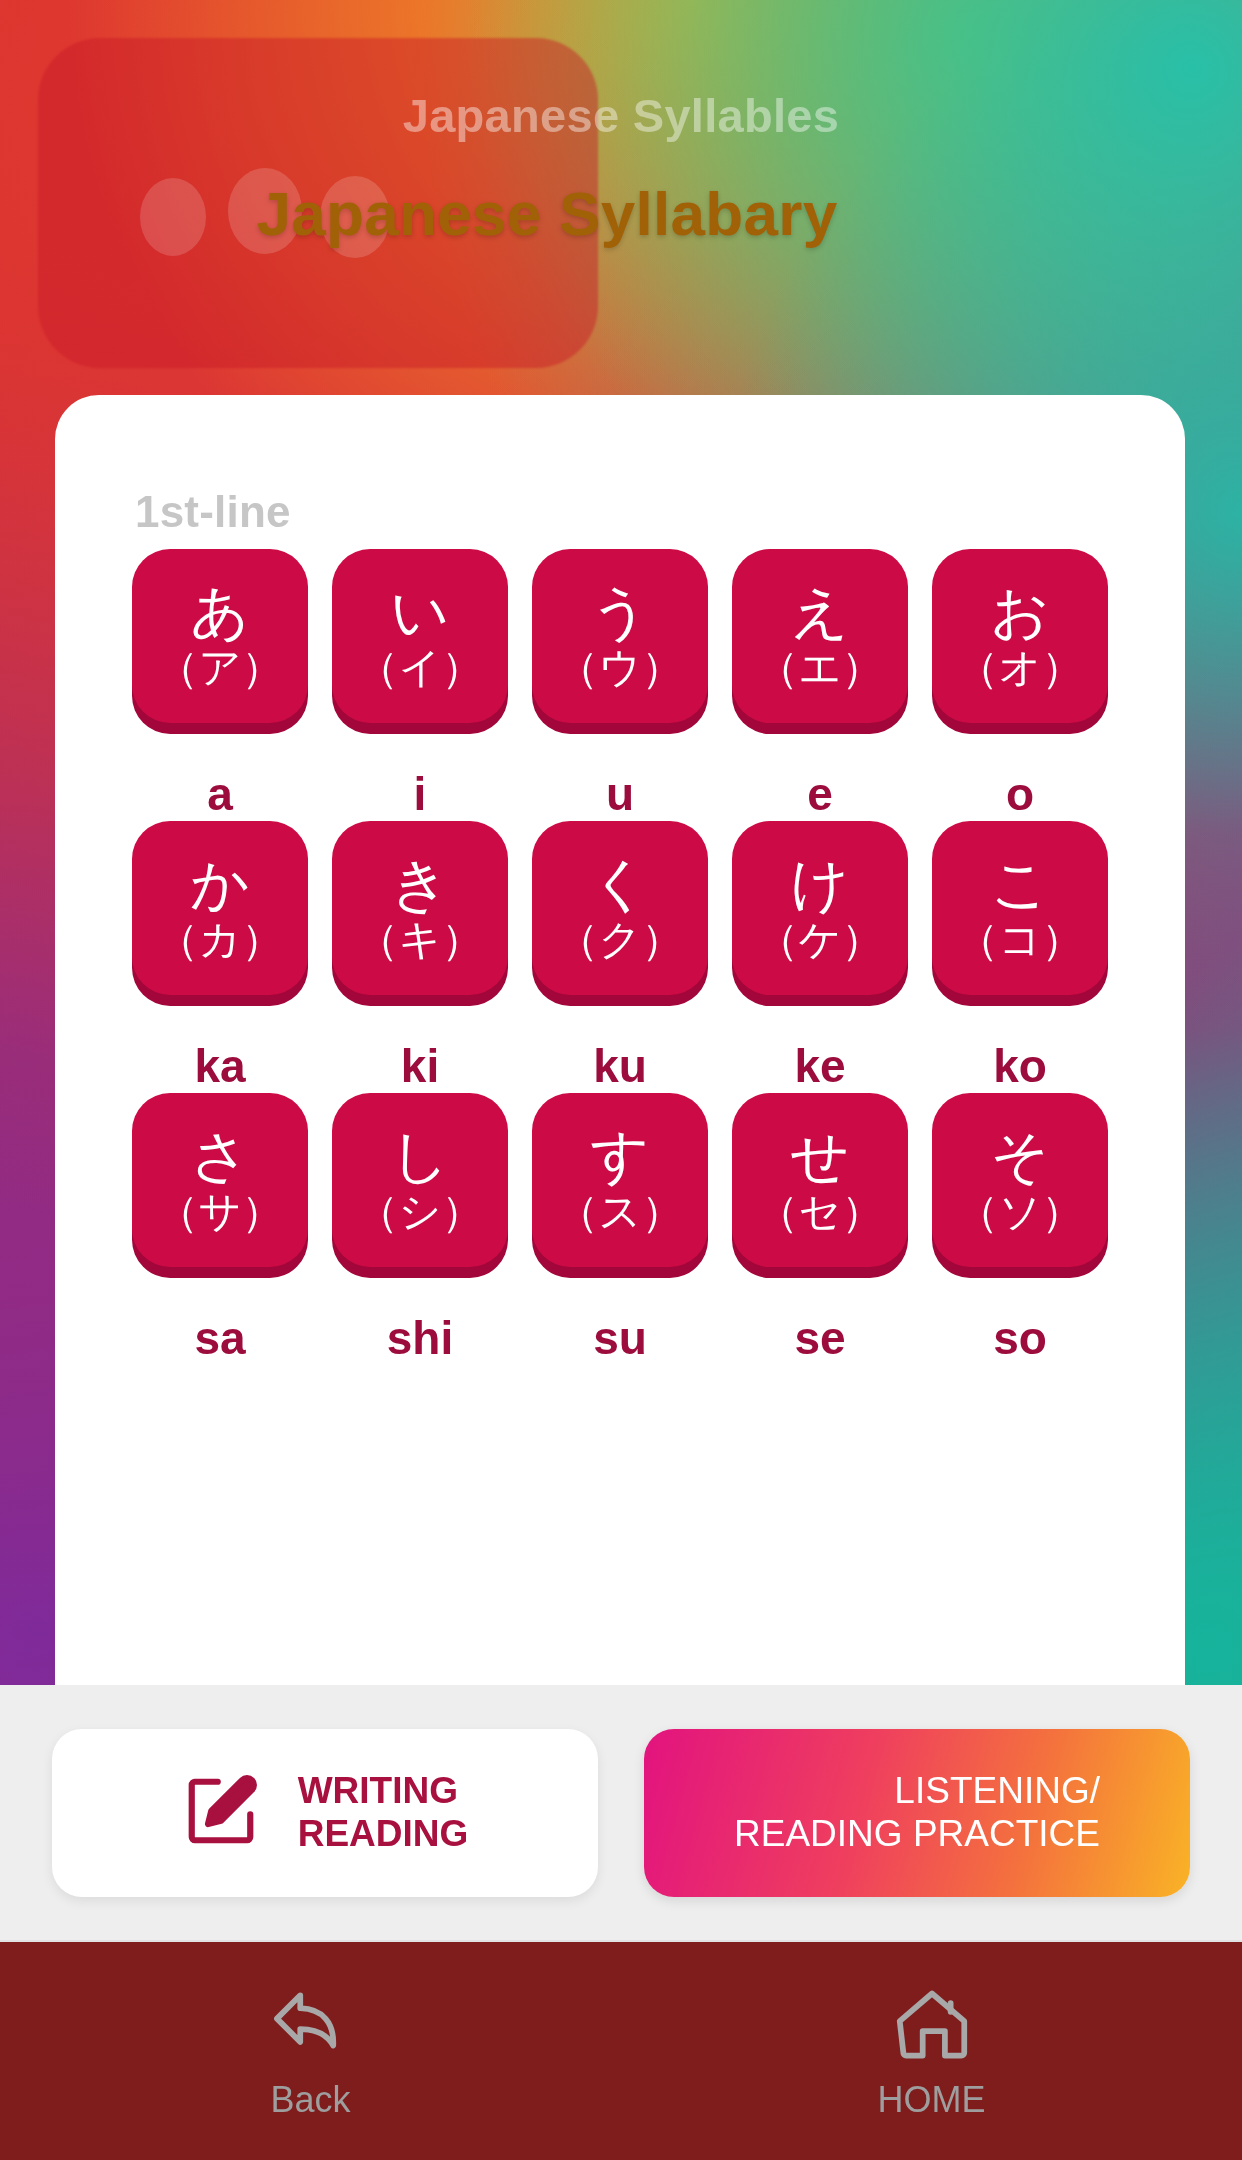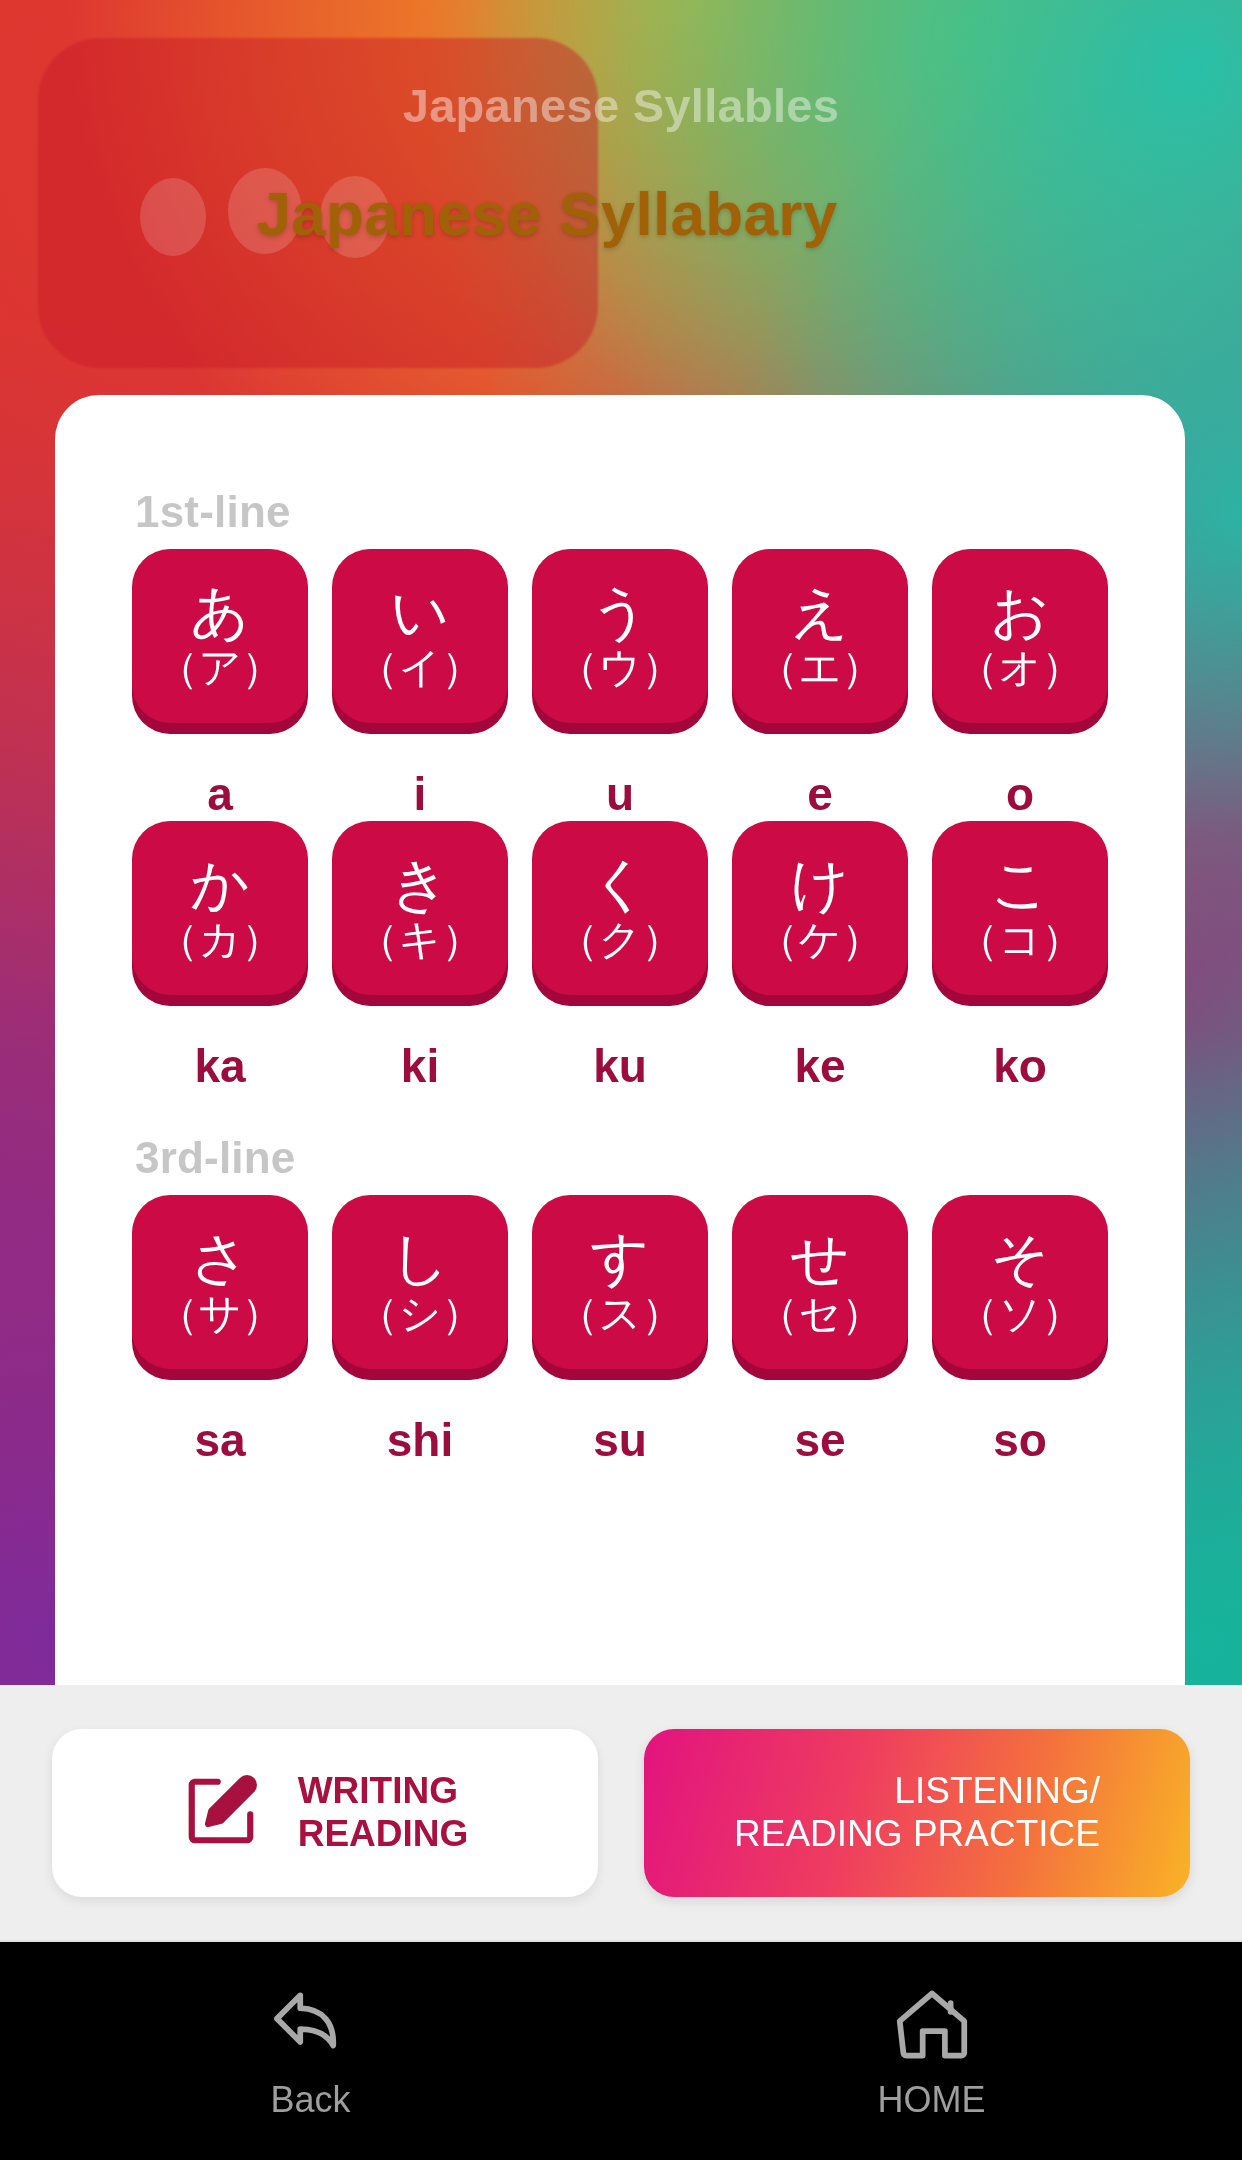--- a/index.html
+++ b/index.html
@@ -32,21 +32,21 @@
     filter:blur(1px);
   }
   .bubble{ position:absolute; border-radius:50%; background:rgba(255,255,255,.16); }
   #b1{ left:140px; top:178px; width:66px; height:78px; }
   #b2{ left:228px; top:168px; width:74px; height:86px; }
   #b3{ left:320px; top:176px; width:70px; height:82px; }
 
   
   #header{ position:absolute; left:0; top:0; width:1242px; height:300px; }
   #subtitle{
-    position:absolute; width:1242px; top:78px; text-align:center;
+    position:absolute; width:1242px; top:88px; text-align:center;
     font-size:47px; font-weight:bold; color:rgba(255,255,255,.42);
     letter-spacing:.3px;
   }
   #title{
     position:absolute; width:1094px; top:178px; text-align:center;
     font-size:62px; font-weight:bold; color:#a16207;
     letter-spacing:.3px;
     text-shadow:0 2px 5px rgba(0,0,0,.18);
   }
 
@@ -110,21 +110,21 @@
     box-shadow:0 4px 12px rgba(0,0,0,.10);
   }
   #listening-label{
     font-size:37px; font-weight:normal; color:#ffffff;
     line-height:1.15; text-align:right;
   }
 
   
   #bottomnav{
     position:absolute; left:0; top:1940px; width:1242px; height:220px;
-    background:#000000;
+    background:#7f1d1d;
     border-top:2px solid #e2e2e2;
     display:flex;
   }
   .nav-item{
     flex:1; display:flex; flex-direction:column;
     align-items:center; justify-content:center; gap:8px;
     color:#a8a8a8;
   }
   .nav-label{ font-size:36px; color:#9e9e9e; }
 </style>
@@ -214,21 +214,20 @@
     </div>
     <div class="cell">
       <div class="tile">
         <span class="kana-hira">こ</span>
         <span class="kana-kata">（コ）</span>
       </div>
       <div class="romaji">ko</div>
     </div>
   </div>
 
-  <div class="row-label">3rd-line</div>
   <div class="tile-row">
     <div class="cell">
       <div class="tile">
         <span class="kana-hira">さ</span>
         <span class="kana-kata">（サ）</span>
       </div>
       <div class="romaji">sa</div>
     </div>
     <div class="cell">
       <div class="tile">

